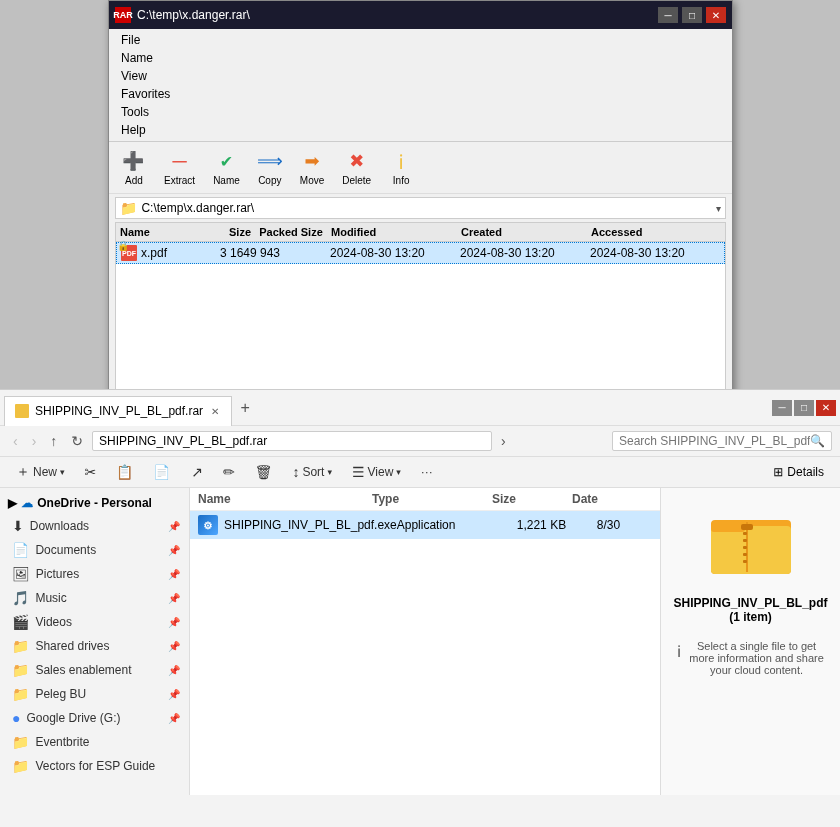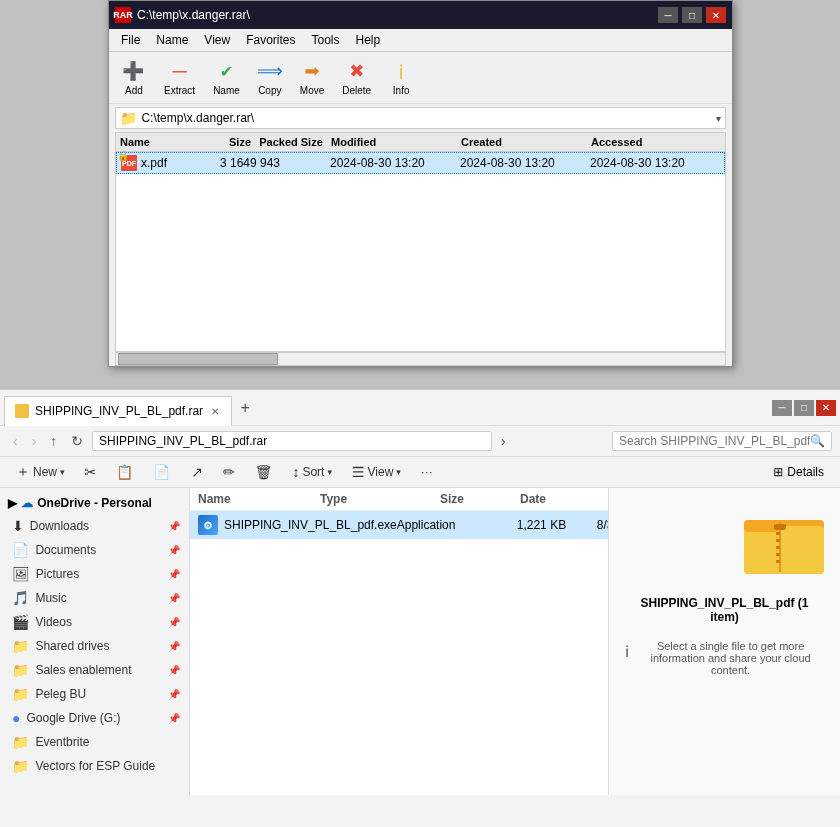--- a/index.html
+++ b/index.html
@@ -54,20 +54,21 @@
       align-items: center;
       justify-content: center;
     }
     .winrar-btn.close { background: #c42b1c; }
     .winrar-menubar {
       background: #f0f0f0;
       display: flex;
       gap: 0;
       padding: 2px 4px;
       border-bottom: 1px solid #ccc;
+      flex-direction: column;
     }
     .winrar-menu-item {
       padding: 2px 8px;
       cursor: pointer;
       font-size: 12px;
       color: #000;
     }
 
     .winrar-toolbar {
       background: #f0f0f0;
@@ -385,27 +386,27 @@
       border-radius: 2px;
       display: flex;
       align-items: center;
       justify-content: center;
       color: white;
       font-size: 10px;
       font-weight: bold;
     }
 
     .explorer-detail-panel {
-      width: 232px;
+      width: 180px;
       background: #f9f9f9;
       border-left: 1px solid #ddd;
       padding: 16px;
       display: flex;
       flex-direction: column;
-      align-items: flex-end;
+      align-items: center;
       flex-shrink: 0;
     }
     .detail-folder-icon {
       font-size: 64px;
       margin-bottom: 12px;
       line-height: 1;
     }
     .detail-title {
       font-size: 12px;
       font-weight: 600;

